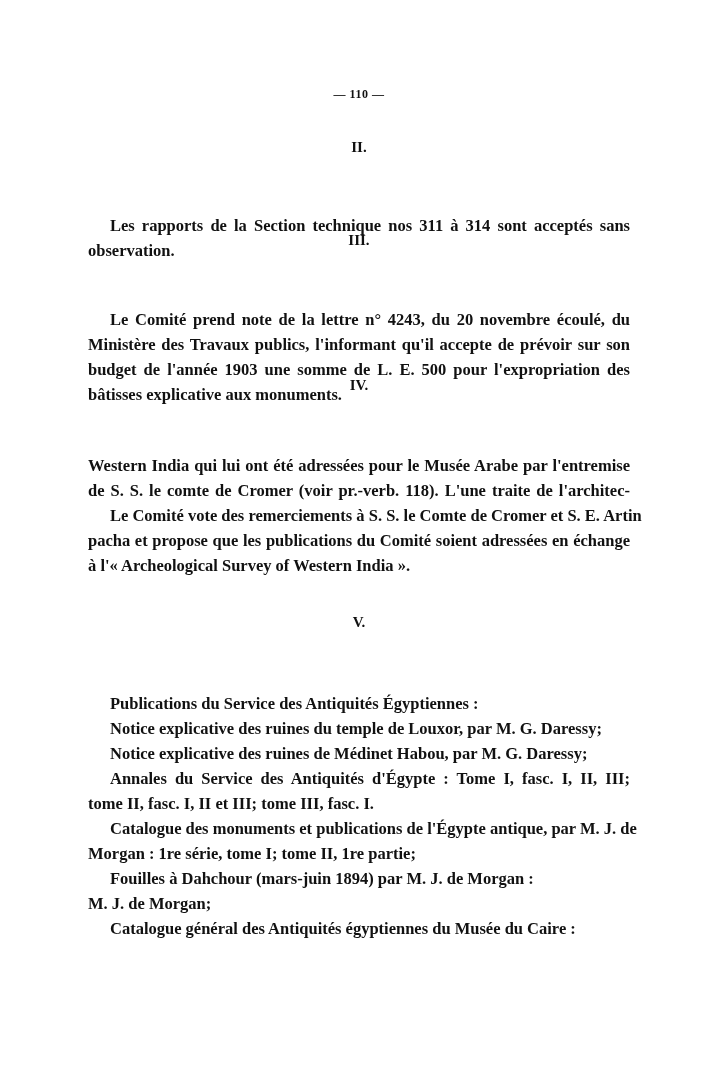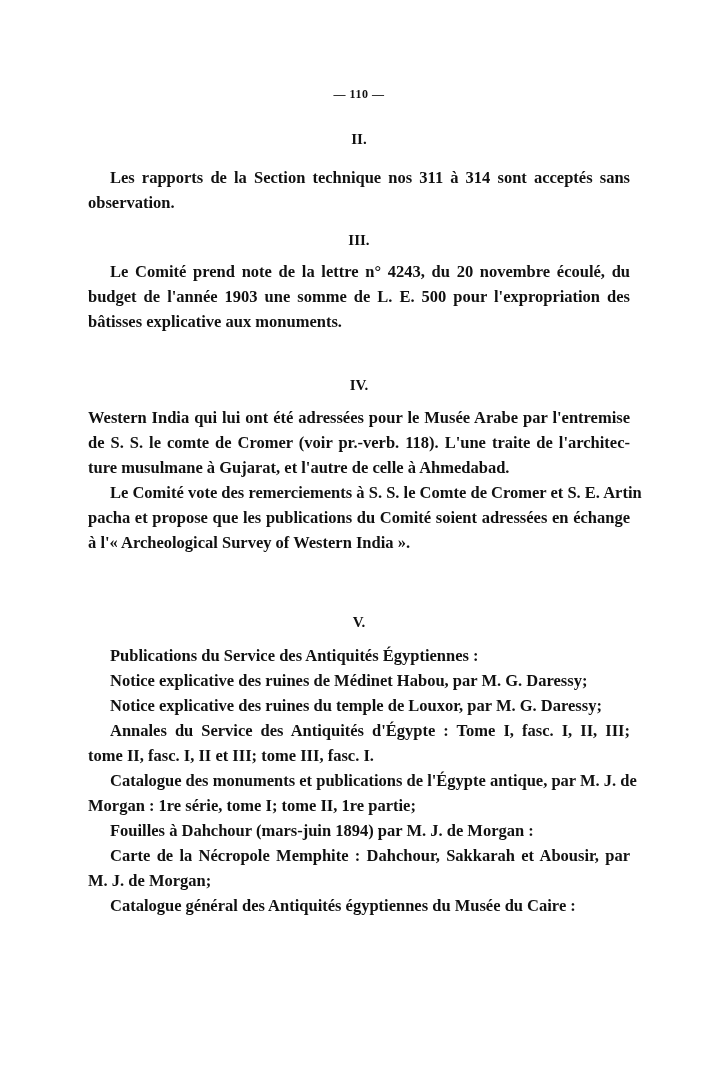--- a/index.html
+++ b/index.html
@@ -3,61 +3,60 @@
   <meta charset="utf-8">
   <style>
     html, body { margin: 0; padding: 0; background: #ffffff; }
     body { width: 720px; height: 1082px; position: relative; overflow: hidden;
       font-family: "Liberation Serif", "DejaVu Serif", serif; color: #111111; }
     .page { position: absolute; left: 88px; top: 0; width: 542px; }
     .folio { position: absolute; left: 0; width: 542px; top: 87px; text-align: center;
       font-size: 12px; font-weight: bold; letter-spacing: 0.5px; }
     .sec { position: absolute; left: 0; width: 542px; text-align: center; font-size: 15px; font-weight: bold; }
     .para { position: absolute; left: 0; width: 542px; font-size: 16.5px; line-height: 25px;
-      text-align: justify; font-weight: bold; }
+      text-align: justify; font-weight: bold; margin-top: 48px; }
     .line { display: block; white-space: nowrap; text-align: justify; text-align-last: justify; height: 25px; }
     .line.last { text-align-last: left; }
     .ind { padding-left: 22px; }
   </style>
 </head>
 <body>
 
 <div class="page">
   <div class="folio">— 110 —</div>
 
-  <div class="sec" style="top:131px">II.</div>
+  <div class="sec" style="top:139px">II.</div>
   <div class="para" style="top:165px">
     <span class="line ind">Les rapports de la Section technique nos 311 à 314 sont acceptés sans</span>
     <span class="line last">observation.</span>
   </div>
 
   <div class="sec" style="top:232px">III.</div>
   <div class="para" style="top:259px">
     <span class="line ind">Le Comité prend note de la lettre n° 4243, du 20 novembre écoulé, du</span>
+    <span class="line">Ministère des Travaux publics, l'informant qu'il accepte de prévoir sur son</span>
     <span class="line">budget de l'année 1903 une somme de L. E. 500 pour l'expropriation des</span>
     <span class="line last">bâtisses explicative aux monuments.</span>
   </div>
 
   <div class="sec" style="top:377px">IV.</div>
   <div class="para" style="top:405px">
     <span class="line">Western India qui lui ont été adressées pour le Musée Arabe par l'entremise</span>
     <span class="line">de S. S. le comte de Cromer (voir pr.-verb. 118). L'une traite de l'architec-</span>
-    <span class="line last">ture musulmane à Gujarat, et l'autre de celle à Ahmedabad.</span>
     <span class="line ind">Le Comité vote des remerciements à S. S. le Comte de Cromer et S. E. Artin</span>
     <span class="line">pacha et propose que les publications du Comité soient adressées en échange</span>
     <span class="line last">à l'« Archeological Survey of Western India ».</span>
   </div>
 
   <div class="sec" style="top:614px">V.</div>
   <div class="para" style="top:643px">
     <span class="line ind last">Publications du Service des Antiquités Égyptiennes :</span>
+    <span class="line ind last">Notice explicative des ruines du temple de Louxor, par M. G. Daressy;</span>
     <span class="line ind last">Notice explicative des ruines de Médinet Habou, par M. G. Daressy;</span>
-    <span class="line ind last">Notice explicative des ruines du temple de Louxor, par M. G. Daressy;</span>
     <span class="line ind">Annales du Service des Antiquités d'Égypte : Tome I, fasc. I, II, III;</span>
     <span class="line last">tome II, fasc. I, II et III; tome III, fasc. I.</span>
     <span class="line ind">Catalogue des monuments et publications de l'Égypte antique, par M. J. de</span>
     <span class="line last">Morgan : 1re série, tome I; tome II, 1re partie;</span>
     <span class="line ind last">Fouilles à Dahchour (mars-juin 1894) par M. J. de Morgan :</span>
-    <span class="line ind">Carte de la Nécropole Memphite : Dahchour, Sakkarah et Abousir, par</span>
     <span class="line last">M. J. de Morgan;</span>
     <span class="line ind last">Catalogue général des Antiquités égyptiennes du Musée du Caire :</span>
   </div>
 </div>
 
 </body></html>

